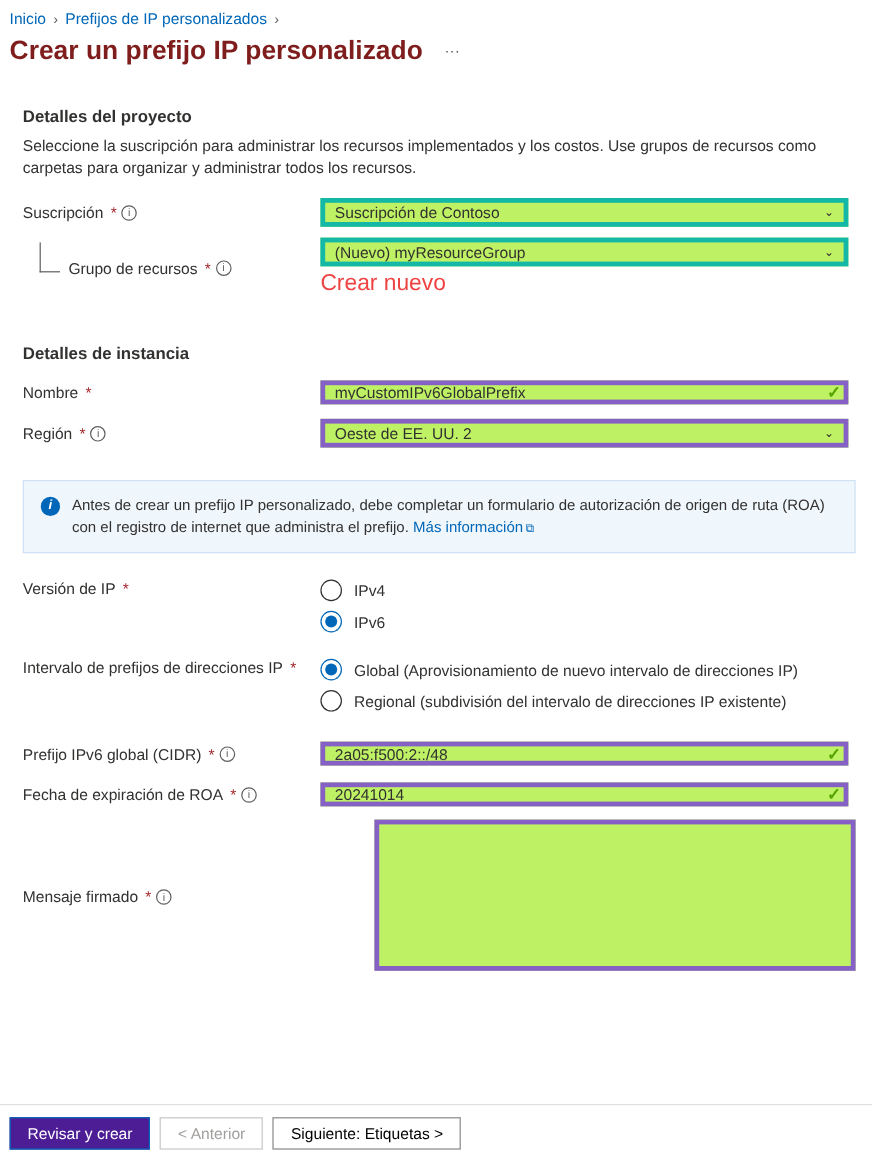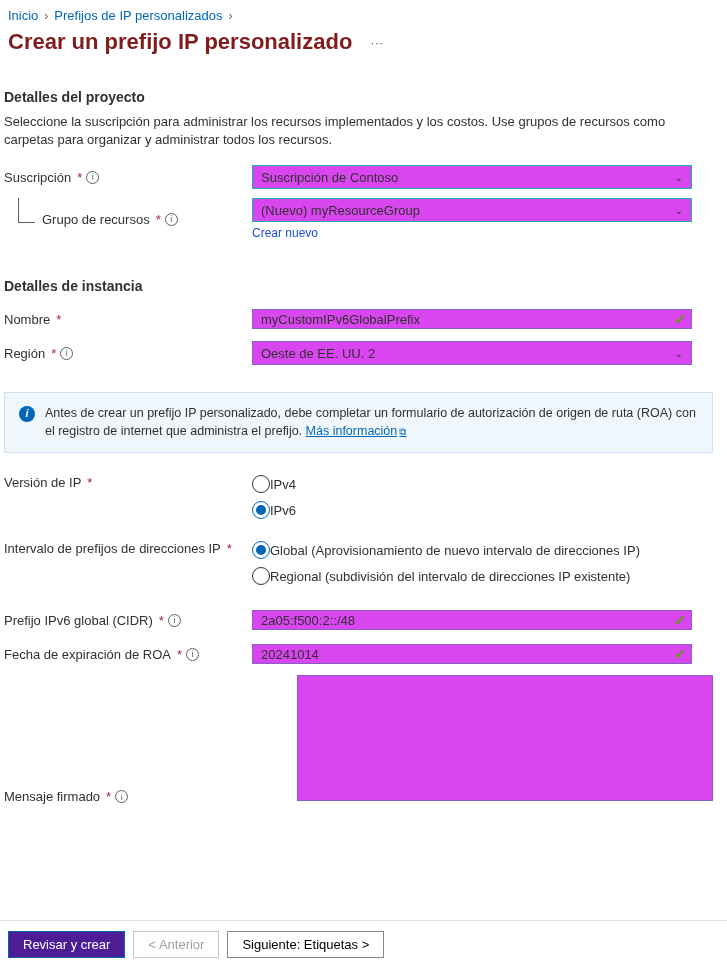--- a/index.html
+++ b/index.html
@@ -16,79 +16,79 @@
     display: flex; align-items: center; gap: 6px;
     padding: 8px 8px 4px 8px;
     font-size: 13px;
     text-align: center;
   }
   .breadcrumb a { color: #0067b8; text-decoration: none; cursor: pointer; }
   .breadcrumb .chev { color: #605e5c; font-size: 12px; }
   .title-row { display: flex; align-items: center; gap: 12px; padding: 2px 8px 10px 8px; }
   .title { font-size: 22px; font-weight: 600; color: #7f1d1d; }
   .ellipsis { color: #605e5c; cursor: pointer; padding: 0 6px; }
-  .content { padding: 20px 14px 8px 4px; }
+  .content { padding: 20px 14px 8px 19px; }
   .section-head { font-size: 14px; font-weight: 600; margin-bottom: 8px; margin-top: 4px; }
   .section-desc { font-size: 13px; color: #323130; line-height: 1.35; margin-bottom: 16px; max-width: 700px;}
   .field-row { display: flex; align-items: center; margin-bottom: 8px; min-height: 26px; }
   .label-col { width: 248px; flex: none; display: flex; align-items: center; gap: 4px; font-size: 13px; }
   .label-col .req { color: #a4262c; margin-left: 2px; }
   .indent { padding-left: 38px; position: relative; }
   .indent::before {
     content: "";
     position: absolute;
     left: 14px; top: -14px;
     width: 16px; height: 24px;
     border-left: 1px solid #605e5c;
     border-bottom: 1px solid #605e5c;
   }
   .input-col { flex: 1; max-width: 440px; }
   .select, .text-input, .textarea {
     width: 100%;
-    border: 1px solid #14b8a6;
+    border: 4px solid #14b8a6;
     font-size: 13px;
     padding: 4px 8px;
-    background: #d946ef;
+    background: #bef264;
     font-family: inherit;
     color: #323130;
   }
   .select { height: 24px; position: relative; display: flex; align-items: center; cursor: pointer; }
   .select.purple { border-color: #8661c5; }
   .select .caret {
     position: absolute; right: 8px; top: 50%; transform: translateY(-50%);
     font-size: 10px; color: #323130;
   }
   .text-input { height: 20px; border-color: #8661c5; padding-right: 28px; }
   .text-input-wrap { position: relative; }
   .valid-check {
     position: absolute; right: 6px; top: 50%; transform: translateY(-50%);
     color: #57a300; font-size: 14px; font-weight: bold;
   }
-  .link-small { color: #1d4ed8; font-size: 12px; cursor: pointer; margin-top: 4px; display: inline-block; }
+  .link-small { color: #ef4444; font-size: 19px; cursor: pointer; margin-top: 4px; display: inline-block; }
   .info-banner {
     display: flex; gap: 10px;
     background: #eff6fc;
     border: 1px solid #cfe2f3;
     padding: 12px 14px;
     margin: 26px 0 22px 0;
     font-size: 12.5px;
     line-height: 1.4;
     color: #323130;
   }
   .info-icon {
     width: 16px; height: 16px; flex: none;
     border-radius: 50%; background: #0067b8; color: #fff;
     display: flex; align-items: center; justify-content: center;
     font-size: 11px; font-weight: bold; font-style: italic;
     margin-top: 1px;
   }
-  .info-banner a { color: #0067b8; text-decoration: underline; cursor: pointer; }
+  .info-banner a { color: #0067b8; cursor: pointer; }
   .ext-icon { font-size: 10px; margin-left: 2px; color: #0067b8; }
   .radio-group { display: flex; flex-direction: column; gap: 8px; }
-  .radio-row { display: flex; align-items: center; gap: 0; cursor: pointer; }
+  .radio-row { display: flex; align-items: center; gap: 10px; cursor: pointer; }
   .radio {
     width: 18px; height: 18px; border-radius: 50%;
     border: 1px solid #323130; flex: none; position: relative;
   }
   .radio.checked { border-color: #0067b8; }
   .radio.checked::after {
     content: ""; position: absolute; width: 10px; height: 10px;
     background: #0067b8; border-radius: 50%;
     top: 50%; left: 50%; transform: translate(-50%, -50%);
   }
@@ -251,21 +251,21 @@
       <span>Fecha de expiración de ROA</span>
         <span class="req">*</span>
       <span class="tooltip-icon">i</span>
     </div>
     <div class="input-col text-input-wrap">
       <input class="text-input" value="20241014" style="">
       <span class="valid-check">✓</span>
     </div>
   </div>
 
-  <div class="field-row" style="align-items:flex-end;gap:45px;">
+  <div class="field-row" style="align-items:center;gap:45px;">
     <div class="label-col">
       <span>Mensaje firmado</span>
         <span class="req">*</span>
       <span class="tooltip-icon">i</span>
     </div>
     <div class="input-col">
       <textarea class="textarea" style=""></textarea>
     </div>
   </div>
 

